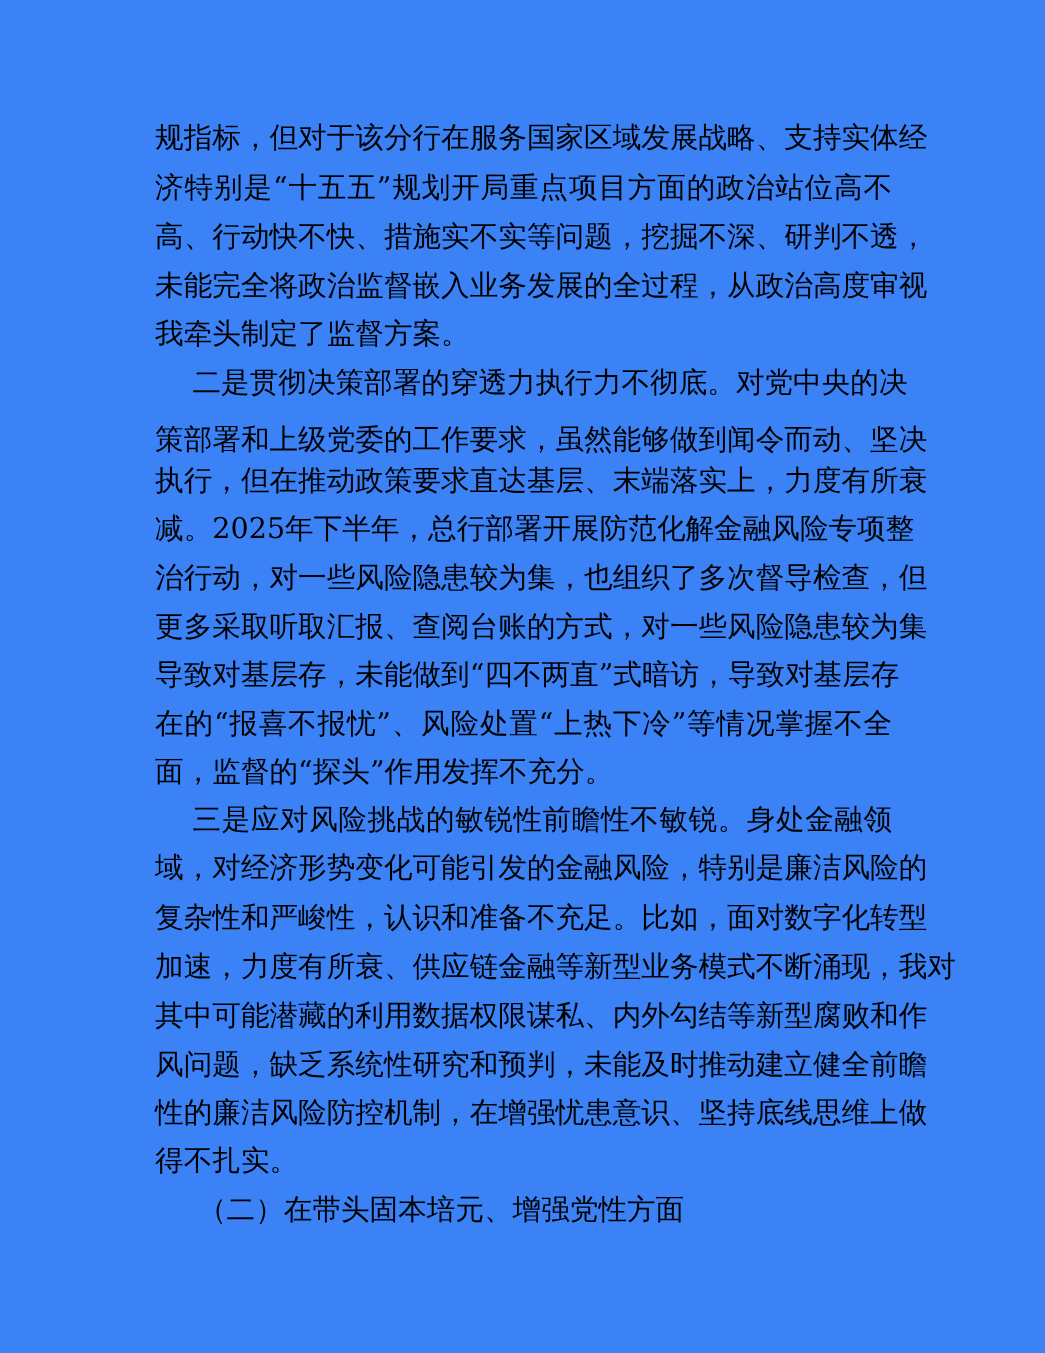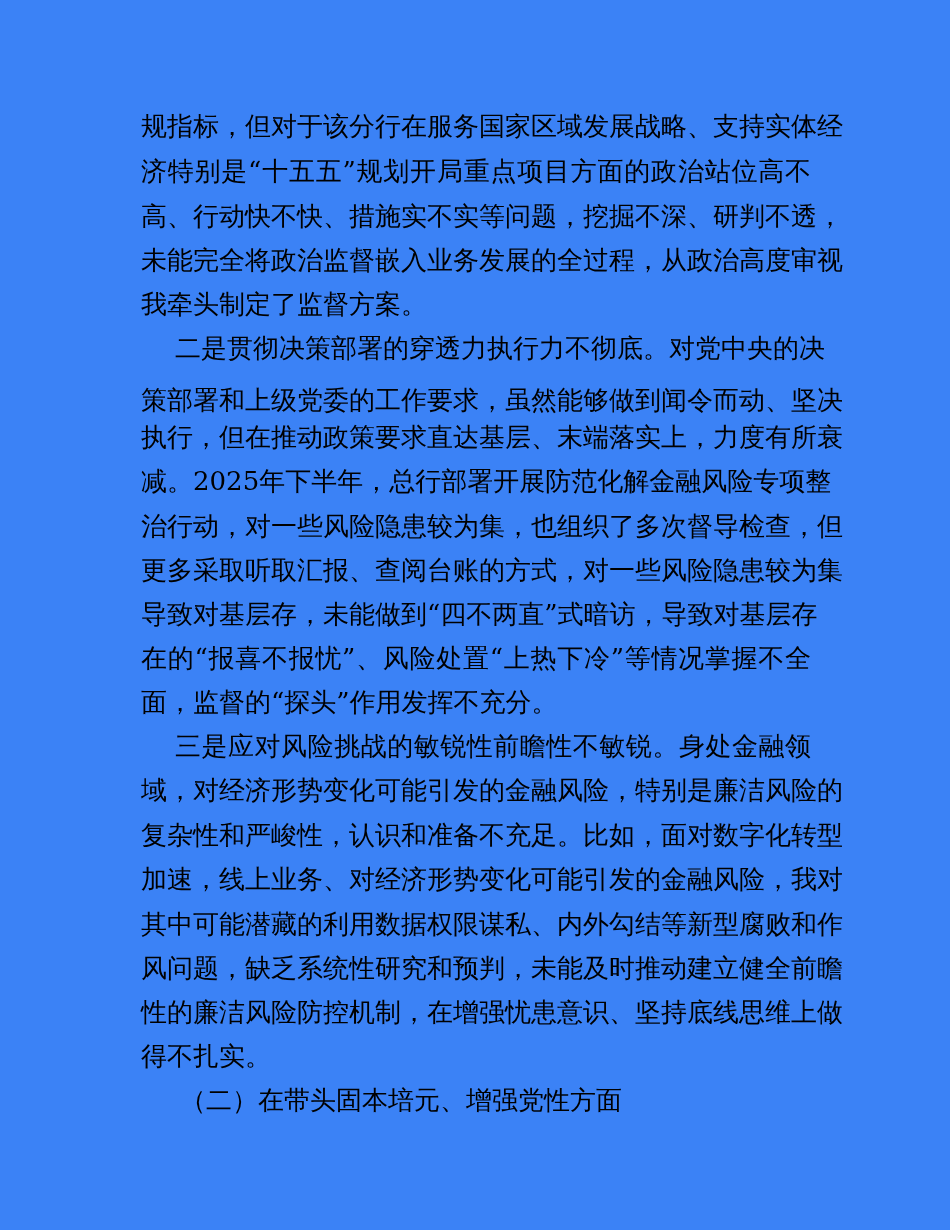--- a/index.html
+++ b/index.html
@@ -62,23 +62,23 @@
   <div class="line" style="top:380px;">策部署和上级党委的工作要求，虽然能够做到闻令而动、坚决</div>
   <div class="line" style="top:417px;">执行，但在推动政策要求直达基层、末端落实上，力度有所衰</div>
   <div class="line" style="top:461px;">减。2025年下半年，总行部署开展防范化解金融风险专项整</div>
   <div class="line" style="top:506px;">治行动，对一些风险隐患较为集，也组织了多次督导检查，但</div>
   <div class="line" style="top:550px;">更多采取听取汇报、查阅台账的方式，对一些风险隐患较为集</div>
   <div class="line" style="top:594px;">导致对基层存，未能做到“四不两直”式暗访，导致对基层存</div>
   <div class="line" style="top:638px;">在的“报喜不报忧”、风险处置“上热下冷”等情况掌握不全</div>
   <div class="line last" style="top:682px;">面，监督的“探头”作用发挥不充分。</div>
 
   <div class="line indent" style="top:726px;">三是应对风险挑战的敏锐性前瞻性不敏锐。身处金融领</div>
-  <div class="line" style="top:770px;">域，对经济形势变化可能引发的金融风险，特别是廉洁风险的</div>
+  <div class="line" style="top:770px;font-family:Liberation Mono, monospace;">域，对经济形势变化可能引发的金融风险，特别是廉洁风险的</div>
   <div class="line" style="top:815px;">复杂性和严峻性，认识和准备不充足。比如，面对数字化转型</div>
-  <div class="line" style="top:859px;">加速，线上业务、对经济形势变化可能引发的金融风险，我对</div>
+  <div class="line" style="top:859px;">加速，力度有所衰、供应链金融等新型业务模式不断涌现，我对</div>
   <div class="line" style="top:904px;">其中可能潜藏的利用数据权限谋私、内外勾结等新型腐败和作</div>
   <div class="line" style="top:948px;">风问题，缺乏系统性研究和预判，未能及时推动建立健全前瞻</div>
   <div class="line" style="top:992px;">性的廉洁风险防控机制，在增强忧患意识、坚持底线思维上做</div>
   <div class="line last" style="top:1036px;">得不扎实。</div>
 
   <div class="line heading" style="top:1080px;">（二）在带头固本培元、增强党性方面</div>
 
 </div>
 
 </body></html>

